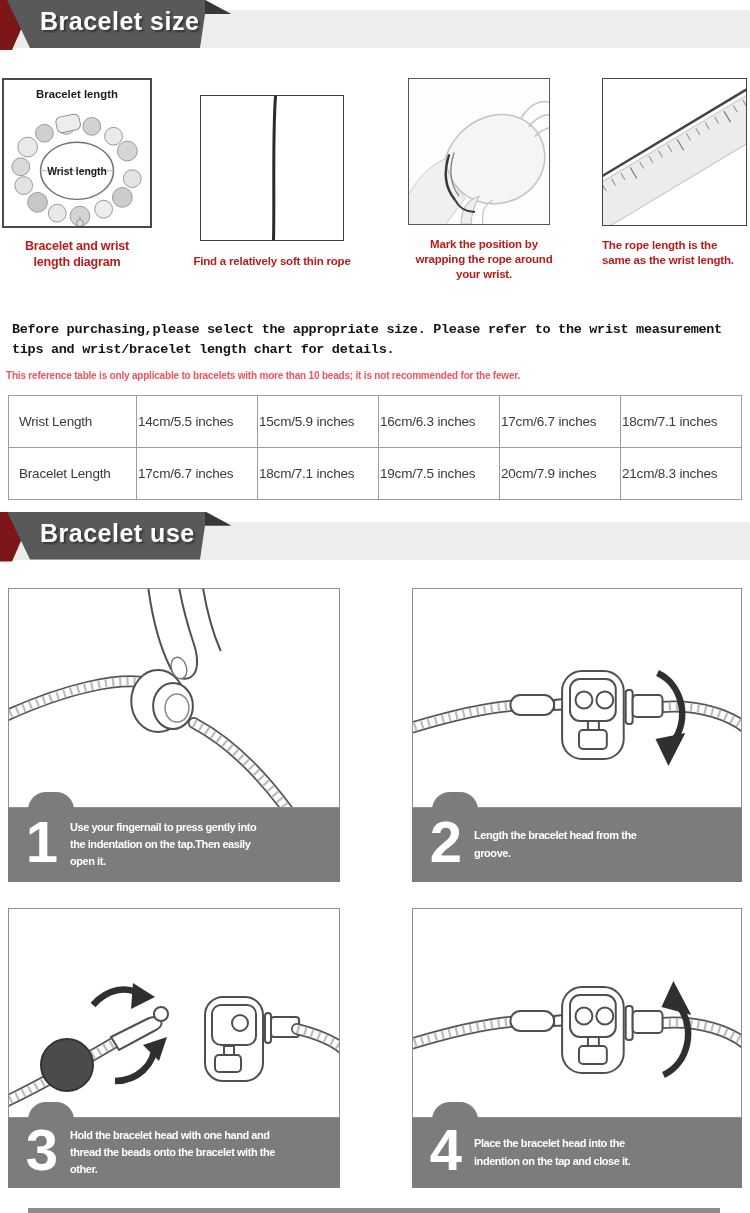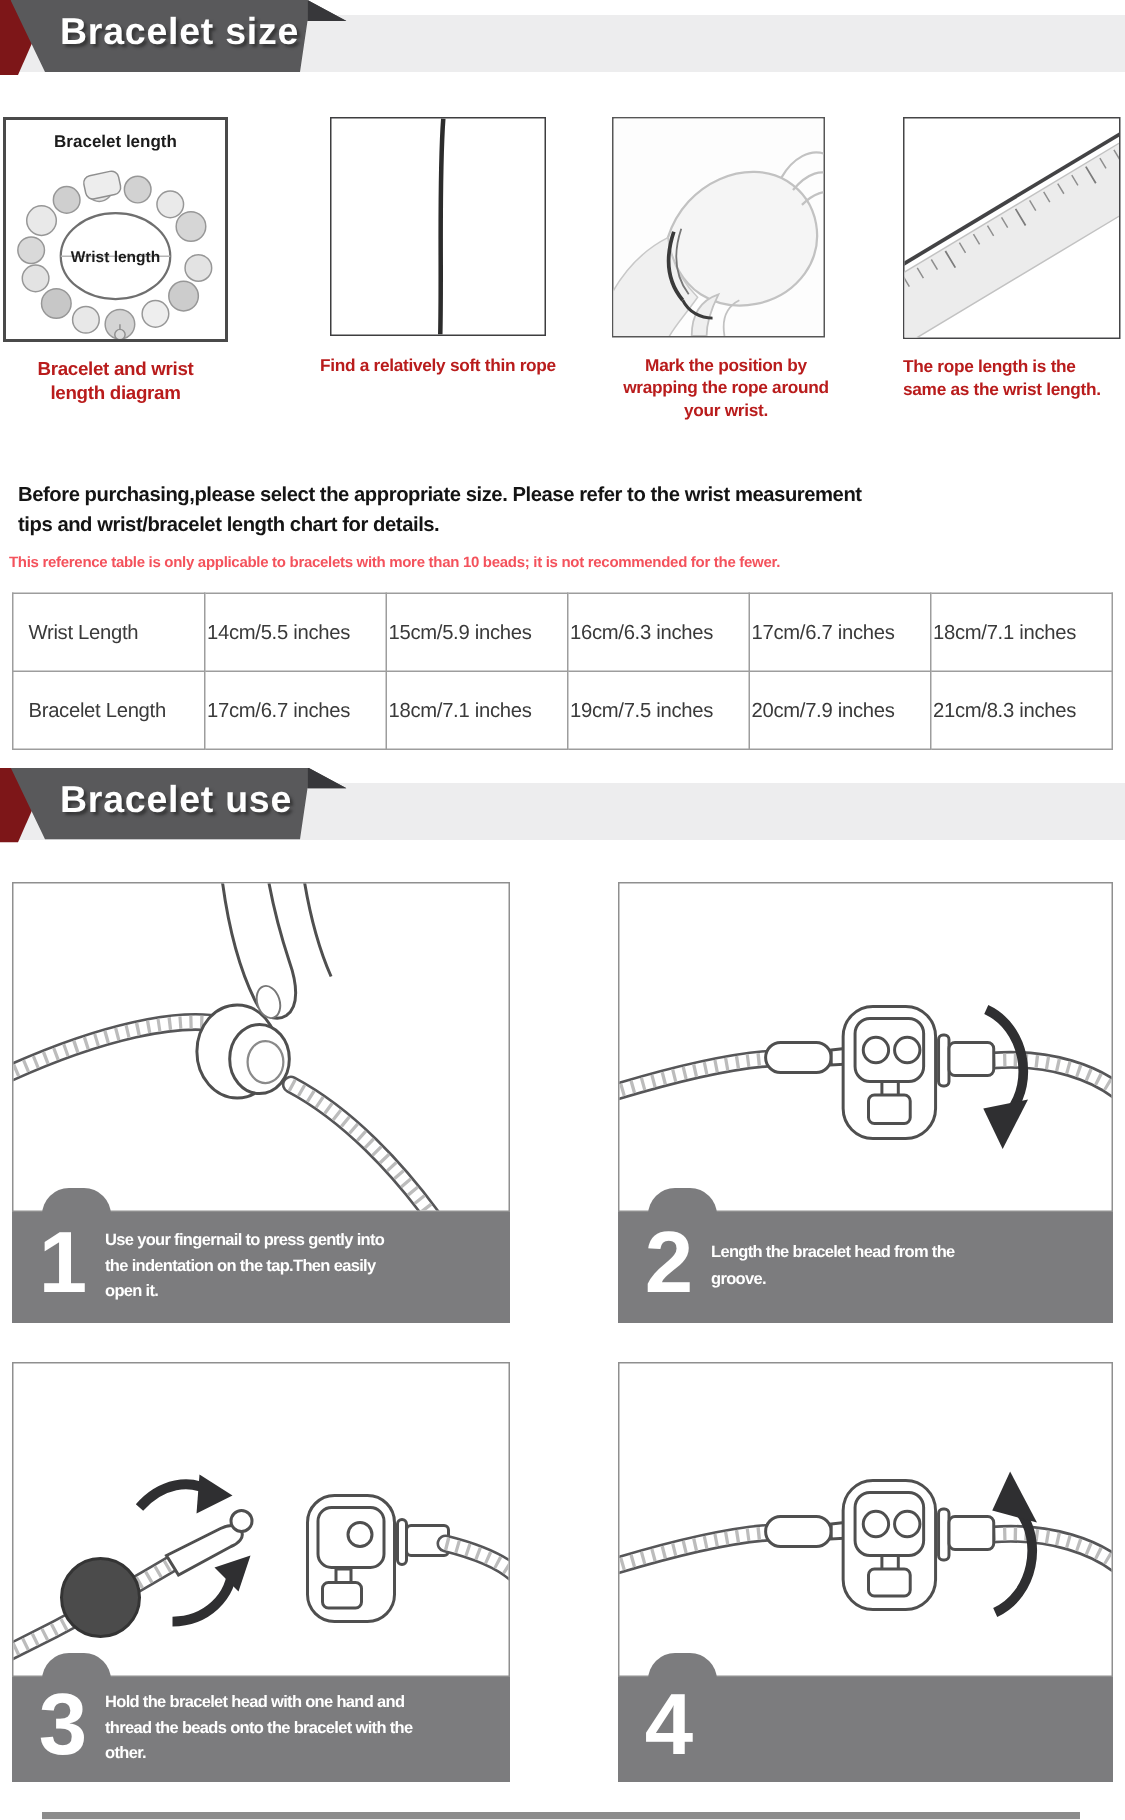--- a/index.html
+++ b/index.html
@@ -15,39 +15,39 @@
     clip-path:polygon(7px 0,205px 0,231px 14px,205px 14px,200px 48px,30px 48px);}
   .ribbon-fold{position:absolute;left:205px;top:0;width:26px;height:14px;background:#37373a;
     clip-path:polygon(0 0,100% 100%,0 100%);}
   .ribbon-label{position:absolute;left:40px;top:7px;margin:0;font-size:25px;font-weight:700;
     letter-spacing:.5px;color:#fff;text-shadow:2px 2px 2px rgba(25,25,25,.55);}
 
   
   .measure-row{position:relative;height:234px;margin-top:26px;}
   .mstep{position:absolute;top:0;margin:0;}
   .mstep1{left:2px;width:150px;}
-  .mstep2{left:204px;width:176px;}
+  .mstep2{left:184px;width:176px;margin-top:17px;}
   .mstep3{left:400px;width:160px;}
   .mstep4{left:596px;width:152px;}
   .mbox{background:#fff;box-sizing:border-box;}
   .mstep1 .mbox{width:150px;height:150px;border:2px solid #4a4a4a;}
   .mstep2 .mbox{width:144px;height:146px;border:1.5px solid #3d3d3f;margin:0 auto;}
   .mstep3 .mbox{width:142px;height:147px;border:1.5px solid #565656;margin-left:8px;}
   .mstep4 .mbox{width:145px;height:148px;border:1.5px solid #454547;margin-left:6px;}
   .mbox svg{display:block;width:100%;height:100%;}
   .mcap{margin:10px 0 0;font-weight:700;font-size:12.5px;line-height:1.3;letter-spacing:-.2px;
     white-space:pre-line;color:#b91c1c;}
   .mstep1 .mcap{text-align:center;}
   .mstep2 .mcap{text-align:center;font-size:11.5px;white-space:nowrap;margin-top:13px;}
   .mstep3 .mcap{padding-left:8px;font-size:11.5px;margin-top:12px;text-align:center;}
   .mstep4 .mcap{padding-left:6px;font-size:11.5px;margin-top:12px;}
 
   
   .intro{margin:8px 12px 0;font-size:13.5px;font-weight:700;line-height:1.5;letter-spacing:-.3px;
-    white-space:pre-line;color:#141414;}
+    white-space:pre-line;color:#141414;font-family:Liberation Mono, monospace;}
   .note{margin:9px 6px 0;font-size:10px;font-weight:700;letter-spacing:-.2px;white-space:nowrap;
     color:#f4525c;}
 
   
   .size-table{margin:14px 8px 0;border-collapse:collapse;width:734px;table-layout:fixed;}
   .size-table td{border:1px solid #9d9d9d;height:49px;font-size:13.5px;color:#3a3a3a;
     letter-spacing:-.2px;}
   .size-table td.rowhead{width:116px;text-align:left;padding-left:10px;}
 
   .ribbon-row.second{margin-top:12px;}
@@ -321,18 +321,20 @@
           <rect class="fw" x="167" y="137" width="28" height="18" rx="4"></rect>
           <rect class="fw" x="214" y="97" width="7" height="34" rx="3"></rect>
           <rect class="fw" x="221" y="102" width="30" height="22" rx="4"></rect>
           <path class="arr" d="M252,166 C278,154 284,118 268,98"></path>
           <polygon class="arrh" points="280,106 250,98 262,72"></polygon>
         </svg>
       </div>
       <div class="bump"></div>
       <div class="ubar">
         <span class="unum">4</span>
+        <p class="utext">Place the bracelet head into the
+indention on the tap and close it.</p>
       </div>
     </div>
   </section>
 
   <div class="bottom-strip"></div>
 </div>
 
 </body></html>

